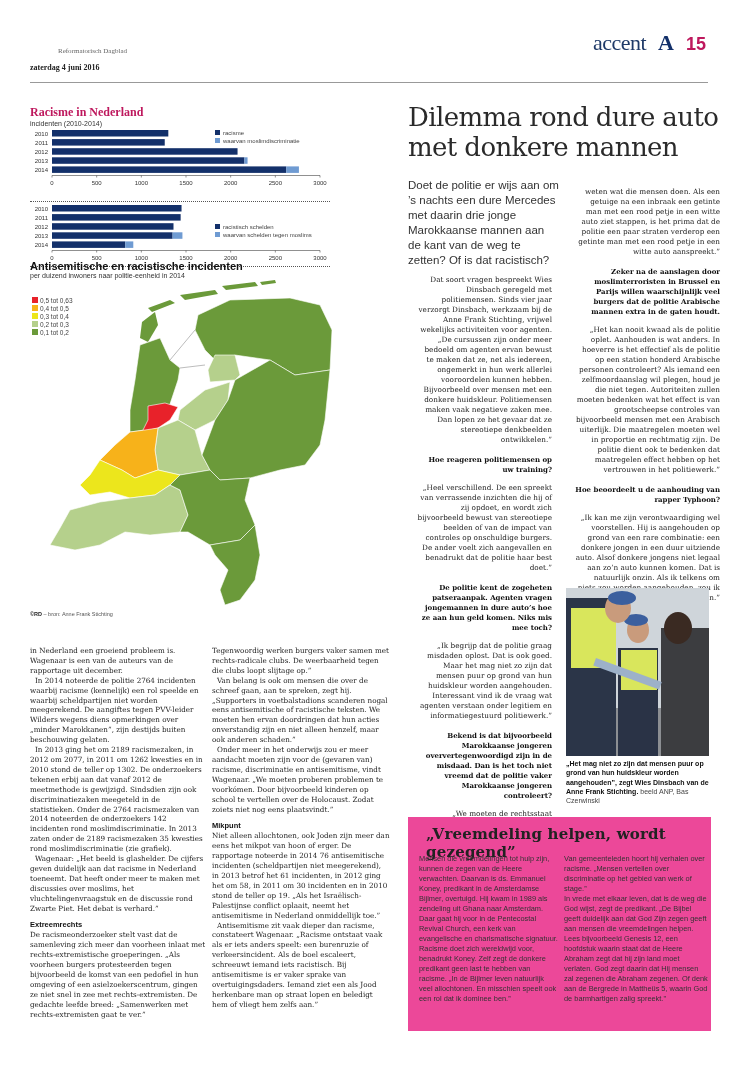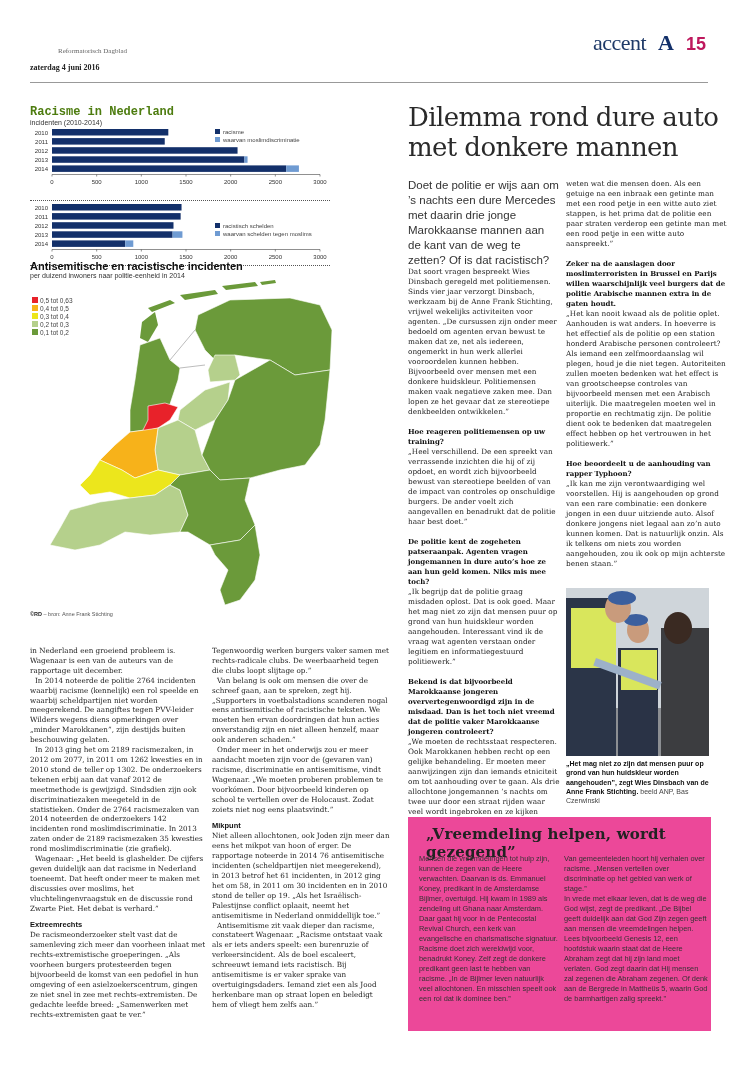--- a/index.html
+++ b/index.html
@@ -9,21 +9,21 @@
   #header { position: absolute; left: 30px; top: 30px; width: 678px; height: 52px; border-bottom: 1px solid #999; }
   #hdr-date { position: absolute; left: 0; top: 6px; font-family: "Liberation Serif", serif; font-size: 8px; font-weight: bold; color: #222; margin-top: 27px; }
   #hdr-paper { position: absolute; left: 0; top: 17px; font-family: "Liberation Serif", serif; font-size: 7px; color: #666; padding-left: 28px; }
   #hdr-right { position: absolute; right: 2px; top: 0; display: flex; align-items: baseline; justify-content: space-between; }
   #hdr-section { font-family: "Liberation Serif", serif; font-size: 22px; color: #1f3a68; font-weight: normal; letter-spacing: -0.5px; }
   #hdr-logo { font-family: "Liberation Serif", serif; font-size: 22px; font-weight: bold; color: #13306a; margin-left: 12px; }
   #hdr-page { font-family: "Liberation Sans", sans-serif; font-size: 18px; font-weight: bold; color: #be185d; margin-left: 12px; }
 
   
   #charts { position: absolute; left: 30px; top: 105px; width: 300px; }
-  .chart-title { font-family: Liberation Mono, monospace; font-weight: bold; font-size: 12px; color: #4d7c0f; }
+  .chart-title { font-family: Liberation Serif, serif; font-weight: bold; font-size: 12px; color: #be185d; }
   .chart-sub { font-family: "Liberation Sans", sans-serif; font-size: 7px; color: #333; }
   svg text { font-family: "Liberation Sans", sans-serif; }
 
   #map-block { position: absolute; left: 30px; top: 260px; width: 360px; height: 360px; }
   #map-title { font-family: "Liberation Sans", sans-serif; font-weight: bold; font-size: 11px; color: #111; }
   #map-sub { font-family: "Liberation Sans", sans-serif; font-size: 7px; color: #333; }
   #map-legend { position: absolute; left: 2px; top: 36px; }
   .leg-row { display: flex; align-items: center; font-family: "Liberation Sans", sans-serif; font-size: 6.5px; color: #444; height: 8px; }
   .leg-sw { width: 6px; height: 6px; margin-right: 2px; }
   #map-credit { position: absolute; left: 30px; top: 611px; font-family: "Liberation Sans", sans-serif; font-size: 5.5px; color: #555; }
@@ -34,21 +34,21 @@
   .col p { margin: 0; text-indent: 0; }
   .col p.ind { text-indent: 5px; }
   .col h4 { margin: 7px 0 0 0; font-family: "Liberation Sans", sans-serif; font-weight: bold; font-size: 7.5px; line-height: 10px; color: #111; }
   #col1 { left: 30px; top: 646px; width: 176px; }
   #col2 { left: 212px; top: 646px; width: 178px; }
 
   
   #headline { position: absolute; left: 408px; top: 102px; width: 320px; font-family: "DejaVu Serif", serif; font-weight: 200; font-size: 26px; line-height: 30px; color: #2a2a2a; letter-spacing: -0.6px; }
   #intro { position: absolute; left: 408px; top: 178px; width: 152px; font-family: "Liberation Sans", sans-serif; font-size: 11.5px; line-height: 15px; color: #333; }
   .acol { position: absolute; font-family: "DejaVu Serif", serif; font-size: 7.3px; line-height: 10px; color: #222; }
-  .acol p { margin: 0; }
+  .acol p { margin: 8px; text-align: right; }
   .acol .q { font-family: "DejaVu Serif", serif; font-weight: bold; font-size: 7px; line-height: 10px; margin-top: 10px; color: #111; }
   #acol1 { left: 408px; top: 267px; width: 152px; }
   #acol2 { left: 566px; top: 179px; width: 162px; }
 
   #photo { position: absolute; left: 566px; top: 588px; width: 143px; height: 168px; overflow: hidden; background: #c9cdd2; }
   #caption { position: absolute; left: 566px; top: 759px; width: 152px; font-family: "Liberation Sans", sans-serif; font-size: 7px; line-height: 9.3px; color: #111; }
   #caption b { font-weight: bold; }
   #caption .credit { font-weight: normal; color: #444; }
 
   

